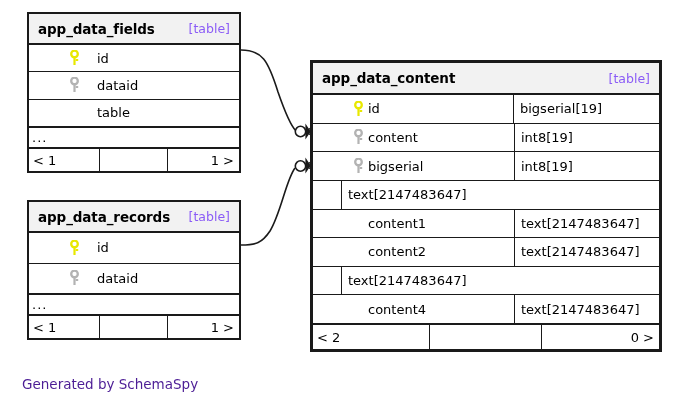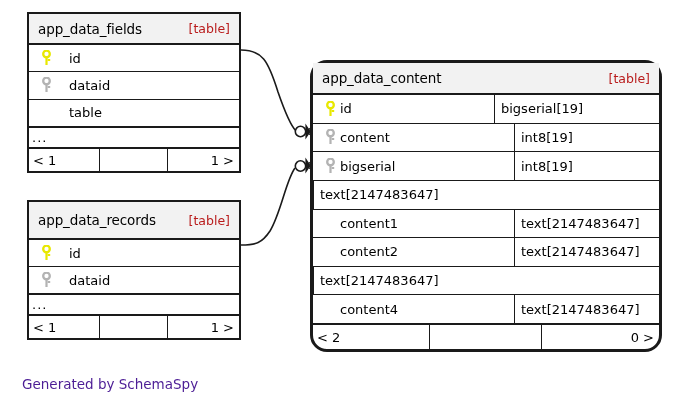--- a/index.html
+++ b/index.html
@@ -49,45 +49,46 @@
     background: #f2f2f2;
     border-bottom: 2px solid #1a1a1a;
     display: flex;
     align-items: center;
     justify-content: space-between;
     padding: 0 9px;
     box-sizing: border-box;
     flex: 0 0 auto;
   }
   .ent-name {
-    font-weight: normal;
+    font-weight: bold;
     font-size: 13.5px;
     letter-spacing: -0.1px;
     white-space: nowrap;
     text-align: center;
   }
   .ent-kind {
     font-size: 12.5px;
-    color: #b91c1c;
+    color: #8b5cf6;
     white-space: nowrap;
   }
 
   .ent-rows {
     flex: 1 1 auto;
     display: flex;
     flex-direction: column;
   }
 
   .col-row {
     display: flex;
     align-items: stretch;
     border-bottom: 1.5px solid #1a1a1a;
     box-sizing: border-box;
     flex: 1 1 0;
     min-height: 0;
+    padding-left: 28px;
   }
   .col-row:last-child {
     border-bottom: none;
   }
 
   .col-name-cell {
     display: flex;
     align-items: center;
     box-sizing: border-box;
     flex: 1 1 auto;
@@ -242,21 +243,21 @@
 
     <div class="ent-footer" style="height:24px;">
       <span class="foot-cell foot-left">&lt; 1</span>
       <span class="foot-cell foot-mid"></span>
       <span class="foot-cell foot-right">1 &gt;</span>
     </div>
   </div>
 
   <div class="entity" style="left:27px; top:200px; width:214px; height:140px;">
 
-    <div class="ent-header" style="height:38px;">
+    <div class="ent-header" style="height:31px;">
       <span class="ent-name">app_data_records</span>
       <span class="ent-kind">[table]</span>
     </div>
 
     <div class="ent-rows">
 
       <div class="col-row">
         <div class="col-name-cell indent-label">
           <span class="key-slot">
             <svg width="11" height="16" viewBox="0 0 11 16">
@@ -288,41 +289,41 @@
       <span class="col-label">...</span>
     </div>
 
     <div class="ent-footer" style="height:24px;">
       <span class="foot-cell foot-left">&lt; 1</span>
       <span class="foot-cell foot-mid"></span>
       <span class="foot-cell foot-right">1 &gt;</span>
     </div>
   </div>
 
-  <div class="entity emphasis" style="left:310px; top:60px; width:352px; height:292px;border-radius:17px;">
+  <div class="entity emphasis" style="left:310px; top:60px; width:352px; height:292px;">
 
     <div class="ent-header" style="height:32px;">
       <span class="ent-name">app_data_content</span>
       <span class="ent-kind">[table]</span>
     </div>
 
     <div class="ent-rows">
 
       <div class="col-row">
         <div class="col-name-cell">
           <span class="key-slot">
             <svg width="11" height="16" viewBox="0 0 11 16">
               <circle cx="5.5" cy="4" r="3.3" fill="none" stroke="#e8e800" stroke-width="2.3"></circle>
               <rect x="4.4" y="6" width="2.2" height="9" fill="#e8e800"></rect>
               <rect x="6.6" y="9" width="2.6" height="2" fill="#e8e800"></rect>
             </svg>
           </span>
           <span class="col-label">id</span>
         </div>
-        <div class="col-type-cell" style="width:165px;">
+        <div class="col-type-cell" style="width:146px;">
           <span class="col-type">bigserial[19]</span>
         </div>
       </div>
 
       <div class="col-row">
         <div class="col-name-cell">
           <span class="key-slot">
             <svg width="11" height="16" viewBox="0 0 11 16">
               <circle cx="5.5" cy="4" r="3.3" fill="none" stroke="#b3b3b3" stroke-width="2.3"></circle>
               <rect x="4.4" y="6" width="2.2" height="9" fill="#b3b3b3"></rect>

